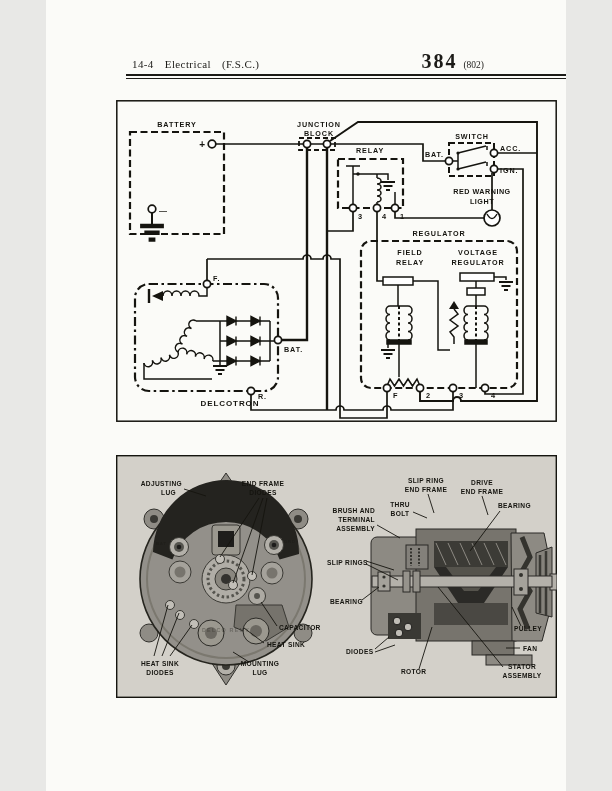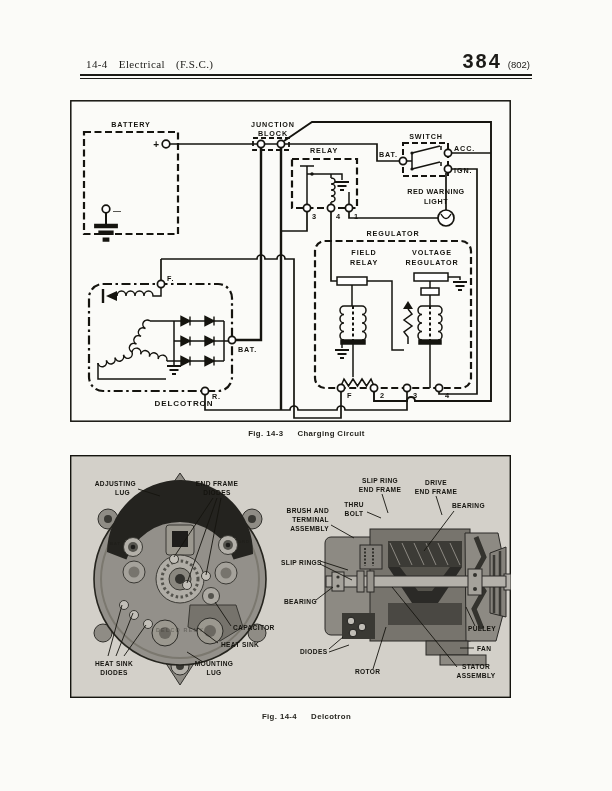--- a/index.html
+++ b/index.html
@@ -1,22 +1,22 @@
 <!DOCTYPE html>
 <html><head>
 <meta charset="utf-8">
 <style>
   html,body{margin:0;padding:0;background:#e8e8e6;}
-  .page{position:relative;width:612px;height:791px;background:#fbfbf8;margin:0 auto;
+  .page{position:relative;width:520px;height:791px;background:#fbfbf8;margin:0 auto;
         font-family:"Liberation Sans",sans-serif;overflow:hidden;}
   
   .hdr-left{position:absolute;left:86px;top:58px;font-family:"Liberation Serif",serif;
             font-size:11px;color:#1c1b18;letter-spacing:.4px;}
   .hdr-left .sp{margin-right:11px;}
-  .hdr-right{position:absolute;right:82px;top:50px;font-family:Liberation Sans, sans-serif;color:#1c1b18;}
+  .hdr-right{position:absolute;right:82px;top:50px;font-family:Liberation Serif, serif;color:#1c1b18;}
   .pageno{font-size:20px;font-weight:bold;letter-spacing:2px;}
   .edition{font-size:9.5px;margin-left:6px;}
   .rule1{position:absolute;left:80px;top:74px;width:452px;height:2px;background:#1c1b18;}
   .rule2{position:absolute;left:80px;top:78px;width:452px;height:1px;background:#1c1b18;}
   .figwrap{position:absolute;left:70px;}
   .caption{position:absolute;left:86px;width:441px;text-align:center;font-size:7.8px;
            color:#26251f;letter-spacing:.4px;font-weight:bold;}
   .caption .gap{margin-left:14px;}
   svg text{fill:#15140f;font-family:"Liberation Sans",sans-serif;font-weight:bold;}
   .lbl{font-size:7.2px;letter-spacing:.9px;}
@@ -228,23 +228,20 @@
       <circle cx="91" cy="184" r="3.6" fill="#fff" stroke="#15140f" stroke-width="1.7"></circle>
       <circle cx="162" cy="240" r="3.6" fill="#fff" stroke="#15140f" stroke-width="1.7"></circle>
       <circle cx="135" cy="291" r="3.6" fill="#fff" stroke="#15140f" stroke-width="1.7"></circle>
       <text class="lbl" x="97" y="181">F.</text>
       <text class="lbl" x="168" y="252">BAT.</text>
       <text class="lbl" x="142" y="299">R.</text>
     </g>
   </svg>
   </div>
 
-  <div class="caption" style="top:429px">
-    <span>Fig. 14-3</span><span class="gap">Charging Circuit</span>
-  </div>
 
   <div class="figwrap" style="top:455px">
   <svg width="441" height="243" viewBox="0 0 441 243">
     <rect x="0.7" y="0.7" width="439.6" height="241.6" fill="#d3d0c9" stroke="#15140f" stroke-width="1.4"></rect>
 
     <g>
       <polygon points="80,62 110,18 140,62" fill="#8f8c85" stroke="#31302c" stroke-width="1"></polygon>
       <circle cx="110" cy="38" r="11" fill="#b3b0a9" stroke="#31302c"></circle>
       <circle cx="110" cy="38" r="5" fill="#3a3934"></circle>
       <polygon points="88,196 110,230 132,196" fill="#8f8c85" stroke="#31302c" stroke-width="1"></polygon>
@@ -387,17 +384,14 @@
       <text class="plbl" x="230" y="199">DIODES</text>
       <text class="plbl" x="285" y="219">ROTOR</text>
       <text class="plbl" x="398" y="176">PULLEY</text>
       <text class="plbl" x="407" y="196">FAN</text>
       <text class="plbl" x="406" y="214" text-anchor="middle">STATOR</text>
       <text class="plbl" x="406" y="223" text-anchor="middle">ASSEMBLY</text>
     </g>
   </svg>
   </div>
 
-  <div class="caption" style="top:712px">
-    <span>Fig. 14-4</span><span class="gap">Delcotron</span>
-  </div>
 
 </div>
 
 </body></html>

